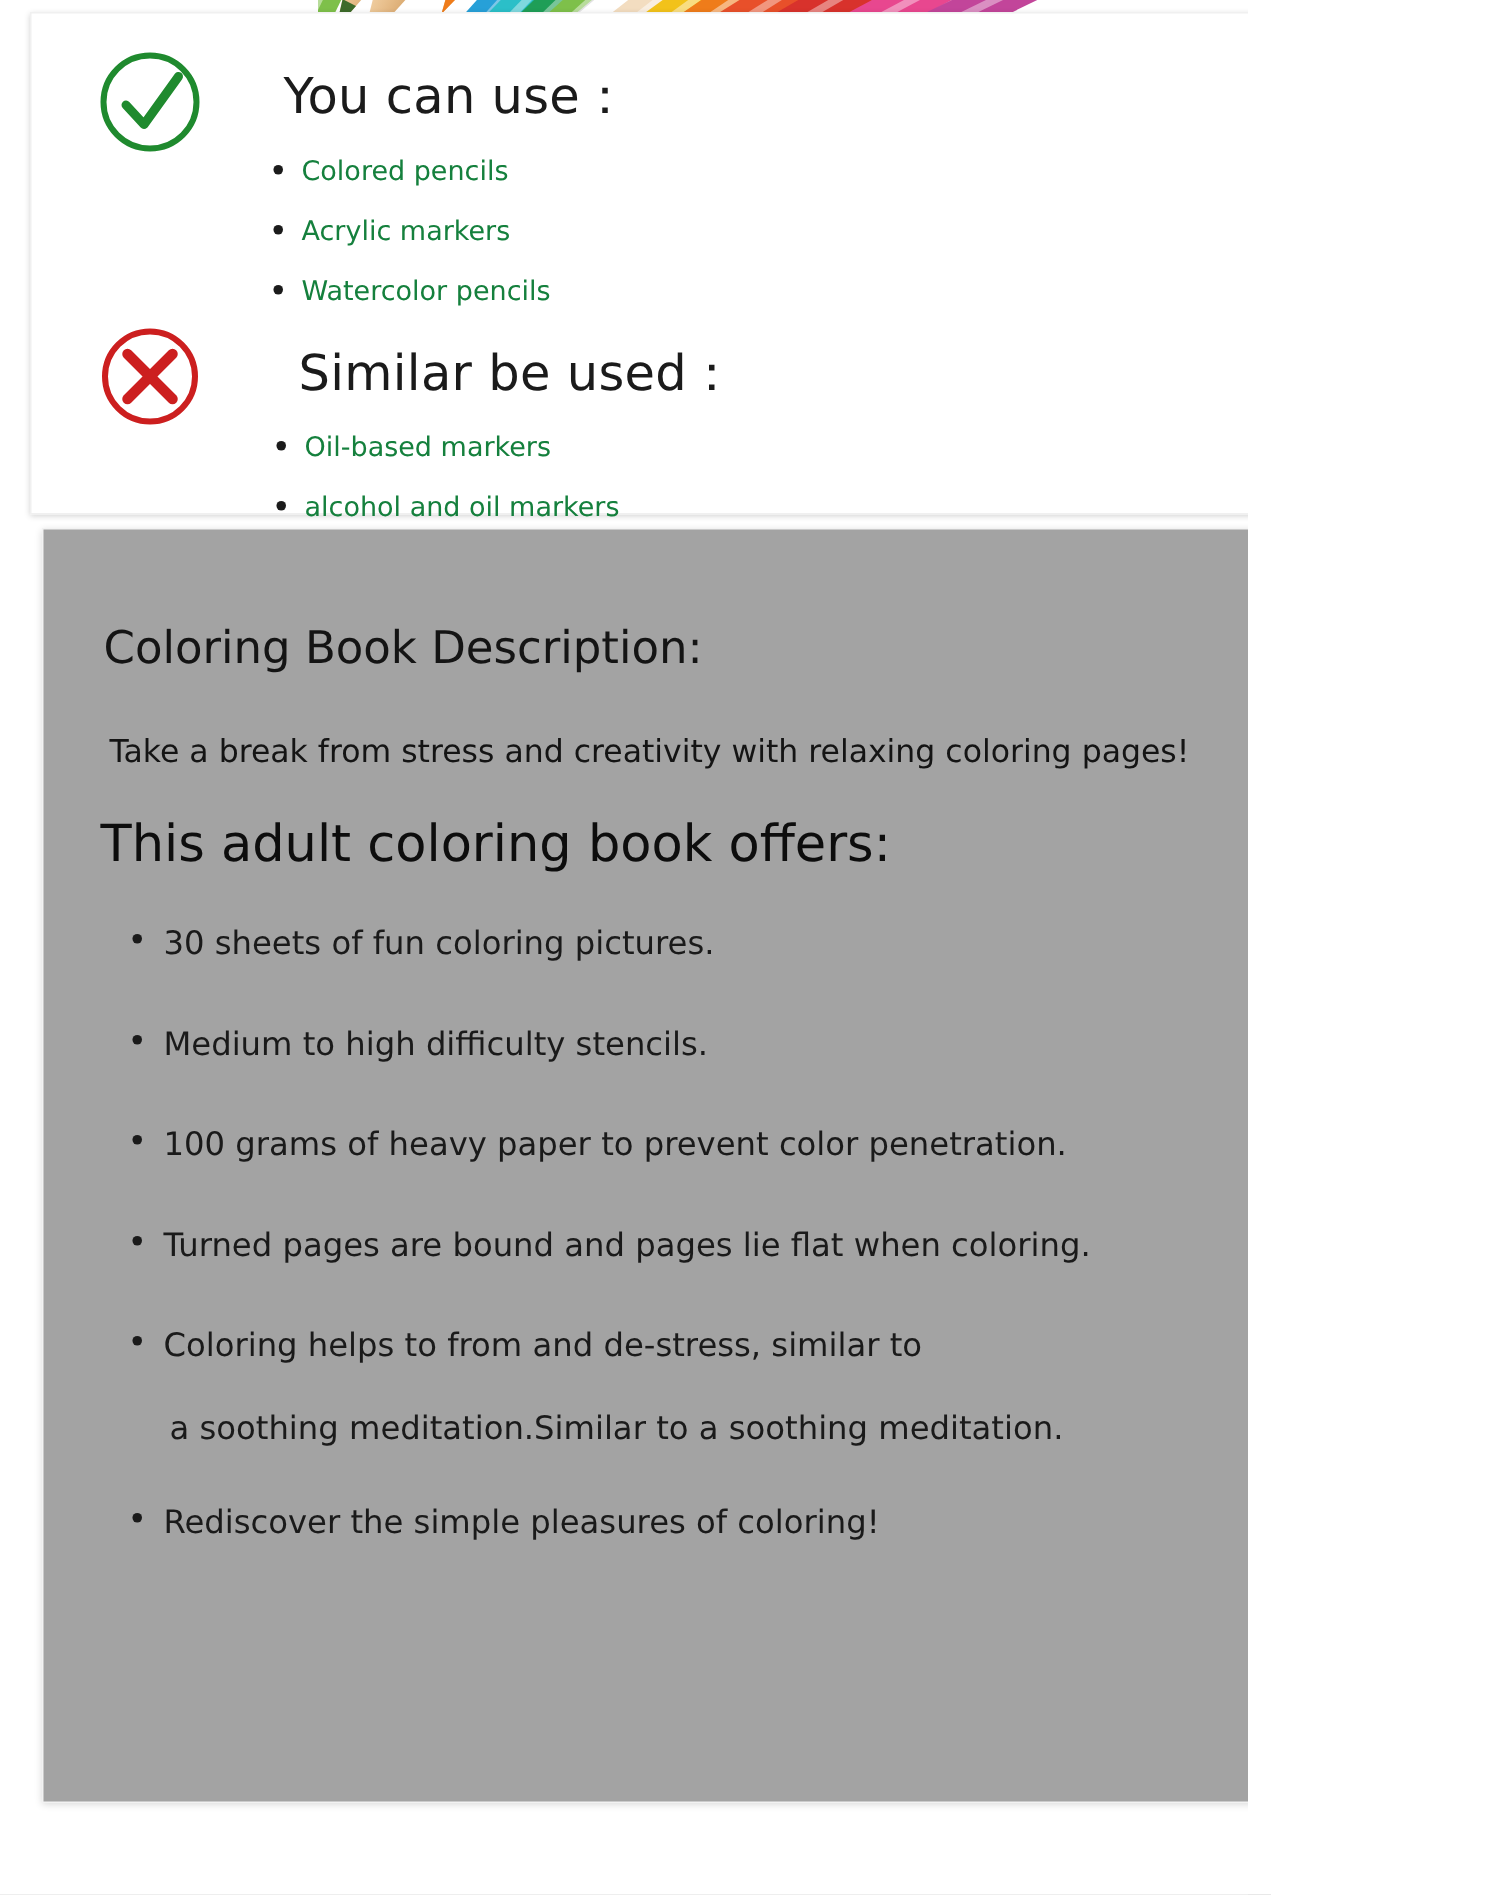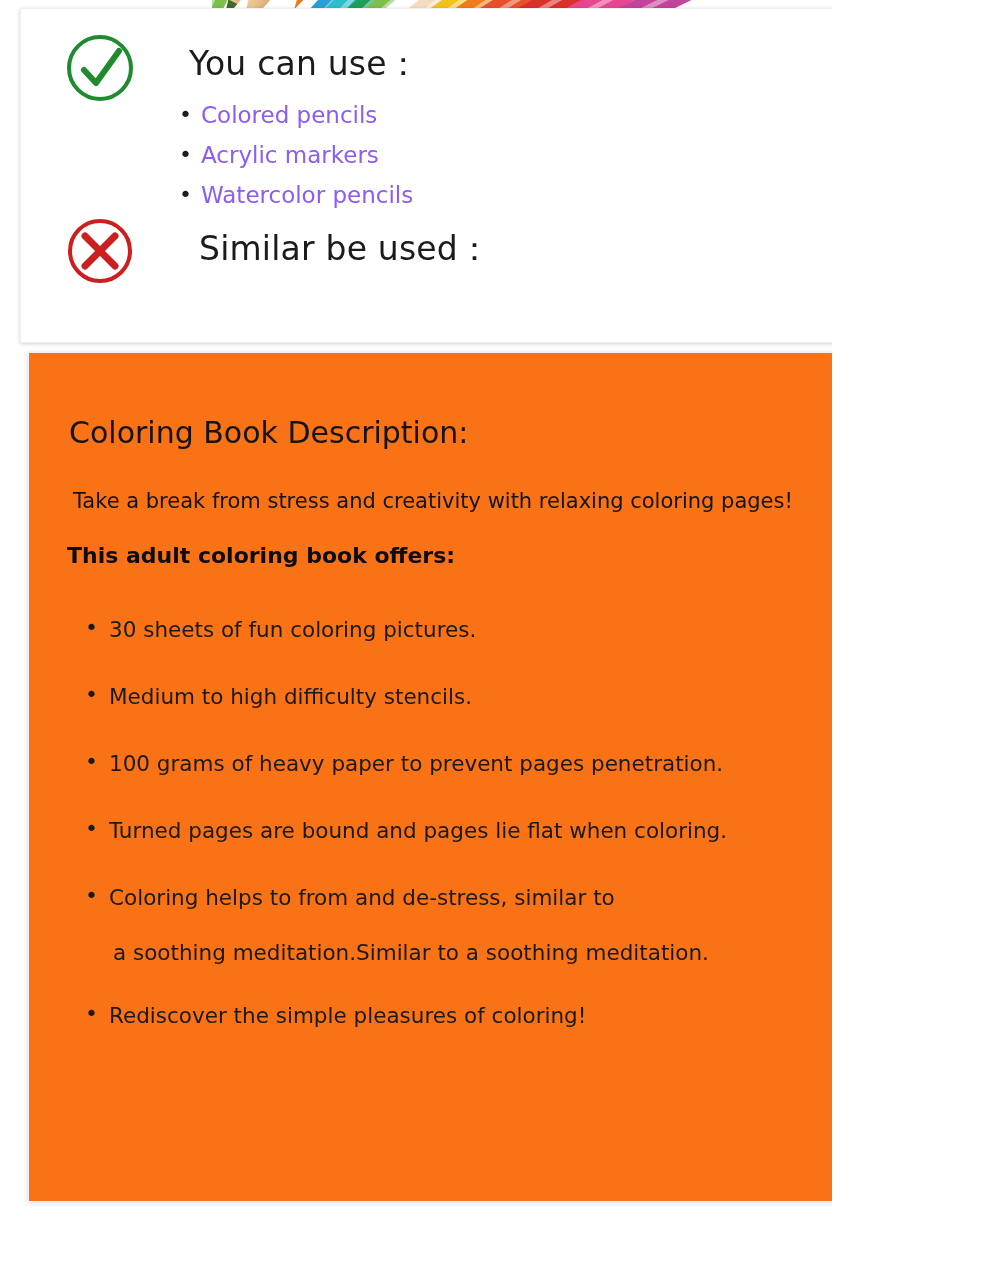--- a/index.html
+++ b/index.html
@@ -74,22 +74,22 @@
   #cannot-use-title { left: 178px; top: 218px; }
 
   ul.bullets {
     position: absolute;
     margin: 0;
     padding: 0 0 0 30px;
     list-style: none;
   }
   ul.bullets li {
     position: relative;
-    font-size: 23px;
-    color: #8b5cf6;
+    font-size: 18px;
+    color: #15803d;
     line-height: 40px;
     white-space: nowrap;
   }
   ul.bullets li::before {
     content: "•";
     position: absolute;
     left: -22px;
     top: 0;
     font-size: 22px;
     color: #1b1b1b;
@@ -97,21 +97,21 @@
   #can-use-list { left: 150px; top: 86px; }
   #cannot-use-list { left: 152px; top: 270px; }
 
   
   #desc-card {
     position: absolute;
     left: 28px;
     top: 352px;
     width: 930px;
     height: 850px;
-    background: #f97316;
+    background: #a3a3a3;
     box-shadow: 0 1px 5px rgba(0,0,0,0.16);
     border: 1px solid #f2f2f2;
     z-index: 2;
   }
 
   #desc-heading {
     position: absolute;
     left: 40px;
     top: 62px;
     font-size: 30px;
@@ -123,24 +123,23 @@
     left: 44px;
     top: 136px;
     font-size: 21px;
     color: #141414;
     white-space: nowrap;
   }
   #offers-heading {
     position: absolute;
     left: 38px;
     top: 190px;
-    font-size: 22px;
+    font-size: 34px;
     color: #0d0d0d;
     white-space: nowrap;
-    font-weight: bold;
   }
 
   #offers-list {
     position: absolute;
     left: 28px;
     top: 262px;
     width: 880px;
     margin: 0;
     padding: 0;
     list-style: none;
@@ -353,34 +352,38 @@
     <div class="mark" id="cross-mark">
       <svg width="74" height="74" viewBox="0 0 74 74" xmlns="http://www.w3.org/2000/svg">
         <circle cx="37" cy="37" r="30" fill="none" stroke="#cc1f1f" stroke-width="4"></circle>
         <path d="M22 22 L52 52" stroke="#cc1f1f" stroke-width="7" stroke-linecap="round"></path>
         <path d="M52 22 L22 52" stroke="#cc1f1f" stroke-width="7" stroke-linecap="round"></path>
       </svg>
     </div>
 
     <div class="head-title" id="cannot-use-title">Similar be used：</div>
 
+    <ul class="bullets" id="cannot-use-list">
+      <li>Oil-based markers</li>
+      <li>alcohol and oil markers</li>
+    </ul>
   </div>
 
   <div id="desc-card">
 
     <div id="desc-heading">Coloring Book Description:</div>
 
     <div id="desc-sub">Take a break from stress and creativity with relaxing coloring pages!</div>
 
     <div id="offers-heading">This adult coloring book offers:</div>
 
     <ul id="offers-list">
       <li>30 sheets of fun coloring pictures.</li>
       <li>Medium to high difficulty stencils.</li>
-      <li>100 grams of heavy paper to prevent pages penetration.</li>
+      <li>100 grams of heavy paper to prevent color penetration.</li>
       <li>Turned pages are bound and pages lie flat when coloring.</li>
       <li>Coloring helps to from and de-stress, similar to</li>
       <li class="cont">a soothing meditation.Similar to a soothing meditation.</li>
       <li>Rediscover the simple pleasures of coloring!</li>
     </ul>
   </div>
 
 </div>
 
 </body></html>

